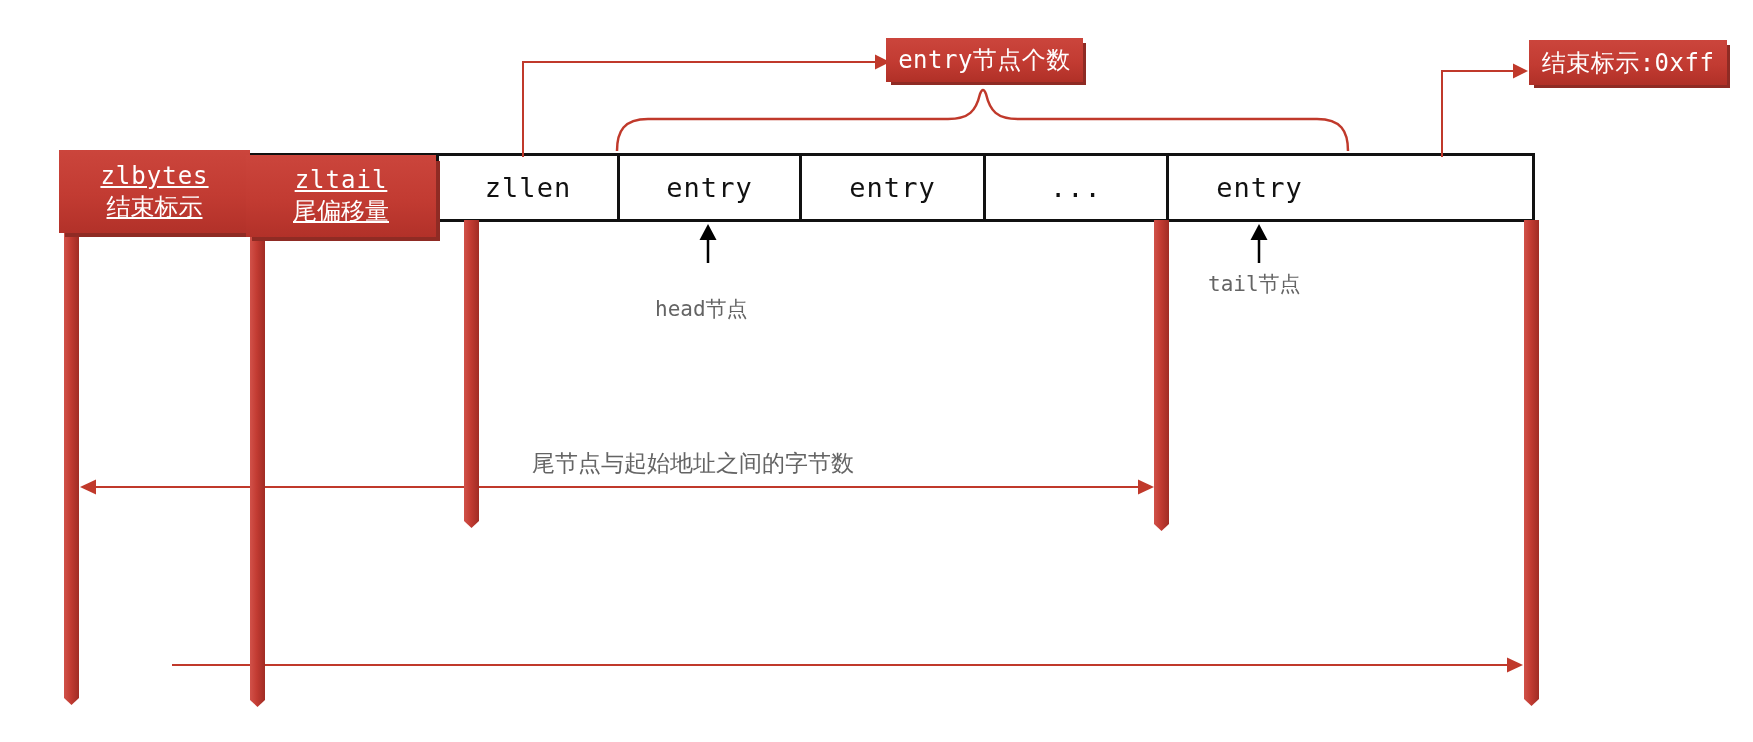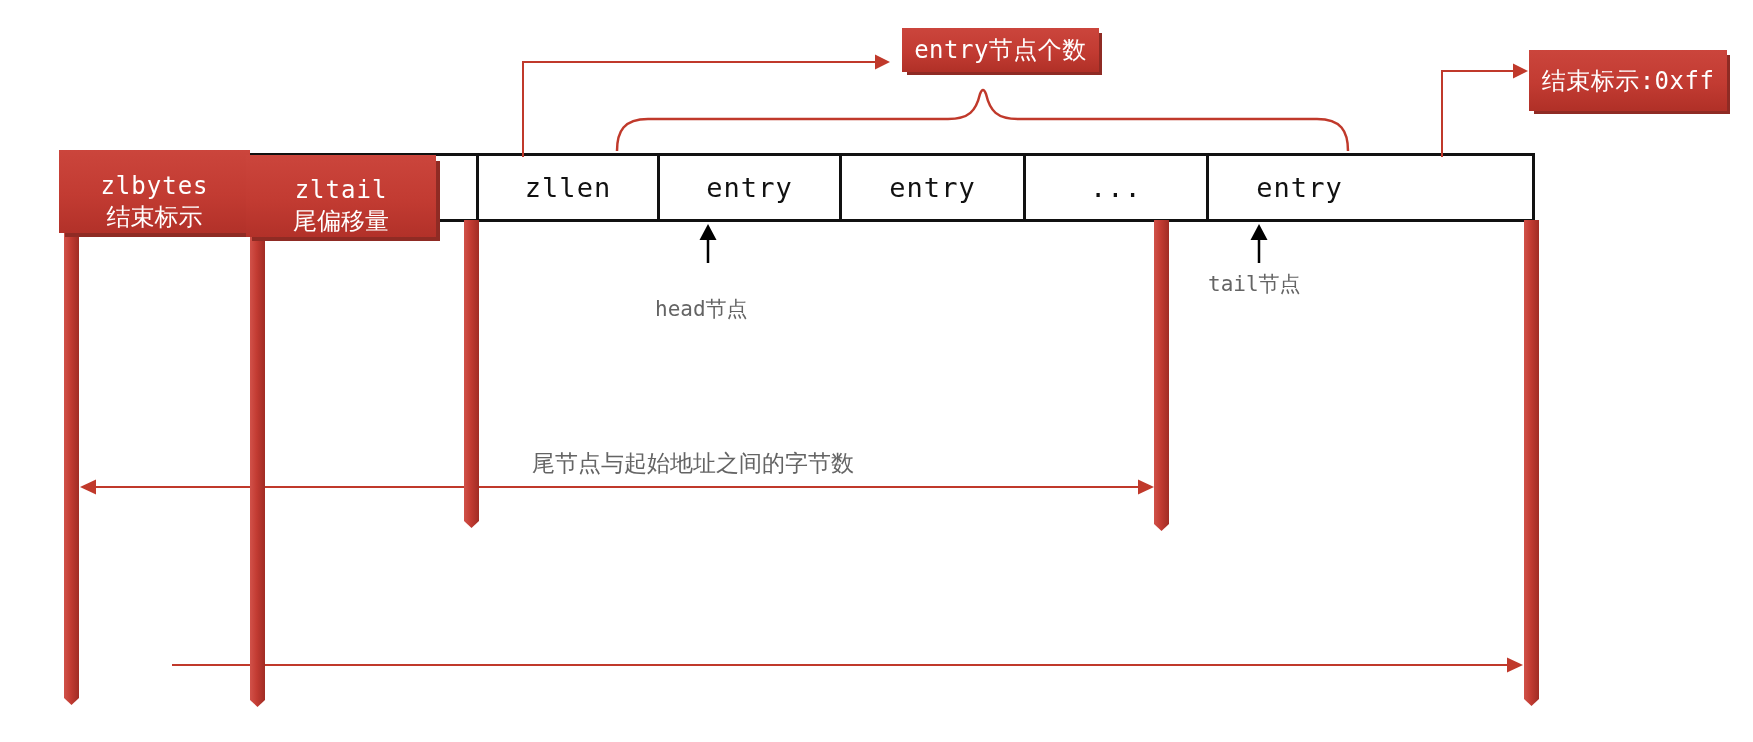--- a/index.html
+++ b/index.html
@@ -27,23 +27,24 @@
     white-space:nowrap;
   }
   .cell.spacer{border-left:none;}
   
   .red-box{
     position:absolute;
     box-sizing:border-box;
     background:linear-gradient(180deg,#cb453c 0%,#c23b32 55%,#b23129 100%);
     box-shadow:5px 5px 0 -1px #8f2b24;
     color:#fff;
-    display:flex;flex-direction:column;align-items:center;justify-content:flex-end;
+    display:flex;flex-direction:column;align-items:center;justify-content:center;
     line-height:31px;font-size:24px;letter-spacing:1px;
     z-index:4;
+    text-decoration:underline;
   }
   .red-box .sub{font-size:24px;letter-spacing:0;}
   
   .badge{
     position:absolute;
     box-sizing:border-box;
     background:linear-gradient(180deg,#cb453c 0%,#c23b32 55%,#b03027 100%);
     box-shadow:4px 4px 0 -1px #8f2b24;
     color:#fff;
     display:flex;align-items:center;justify-content:center;
@@ -102,21 +103,21 @@
     </g>
 
     <g>
       <line x1="1259" y1="263" x2="1259" y2="238" stroke="#000" stroke-width="2.5"></line>
       <polygon points="1259,224 1250.5,240 1267.5,240" fill="#000"></polygon>
     </g>
   </svg>
 
   <div class="ziplist-row">
     <div class="cell spacer" style="width:371px;"></div>
-    <div class="cell" style="width:181px;margin-left:40px;">
+    <div class="cell" style="width:181px;">
       <span>zllen</span>
     </div>
     <div class="cell" style="width:182px;">
       <span>entry</span>
     </div>
     <div class="cell" style="width:184px;">
       <span>entry</span>
     </div>
     <div class="cell" style="width:183px;">
       <span>...</span>
@@ -128,24 +129,24 @@
 
   <div class="red-box" style="left:59px;top:150px;width:191px;height:83px;">
     <span>zlbytes</span>
     <span class="sub">结束标示</span>
   </div>
   <div class="red-box" style="left:246px;top:155px;width:190px;height:82px;">
     <span>zltail</span>
     <span class="sub">尾偏移量</span>
   </div>
 
-  <div class="badge" style="left:886px;top:28px;width:197px;height:44px;margin-left:16px;">
+  <div class="badge" style="left:886px;top:38px;width:197px;height:44px;">
     <span>entry节点个数</span>
   </div>
-  <div class="badge" style="left:1529px;top:50px;width:198px;height:61px;">
+  <div class="badge" style="left:1529px;top:40px;width:198px;height:45px;">
     <span>结束标示:0xff</span>
   </div>
 
   <div class="vbar" style="left:64px;top:231px;height:474px;"></div>
   <div class="vbar" style="left:250px;top:236px;height:471px;"></div>
   <div class="vbar" style="left:464px;top:220px;height:308px;"></div>
   <div class="vbar" style="left:1154px;top:220px;height:311px;"></div>
   <div class="vbar" style="left:1524px;top:220px;height:486px;"></div>
 
   <div class="caption" style="left:655px;top:271px;font-size:21px;margin-top:24px;">head节点</div>

